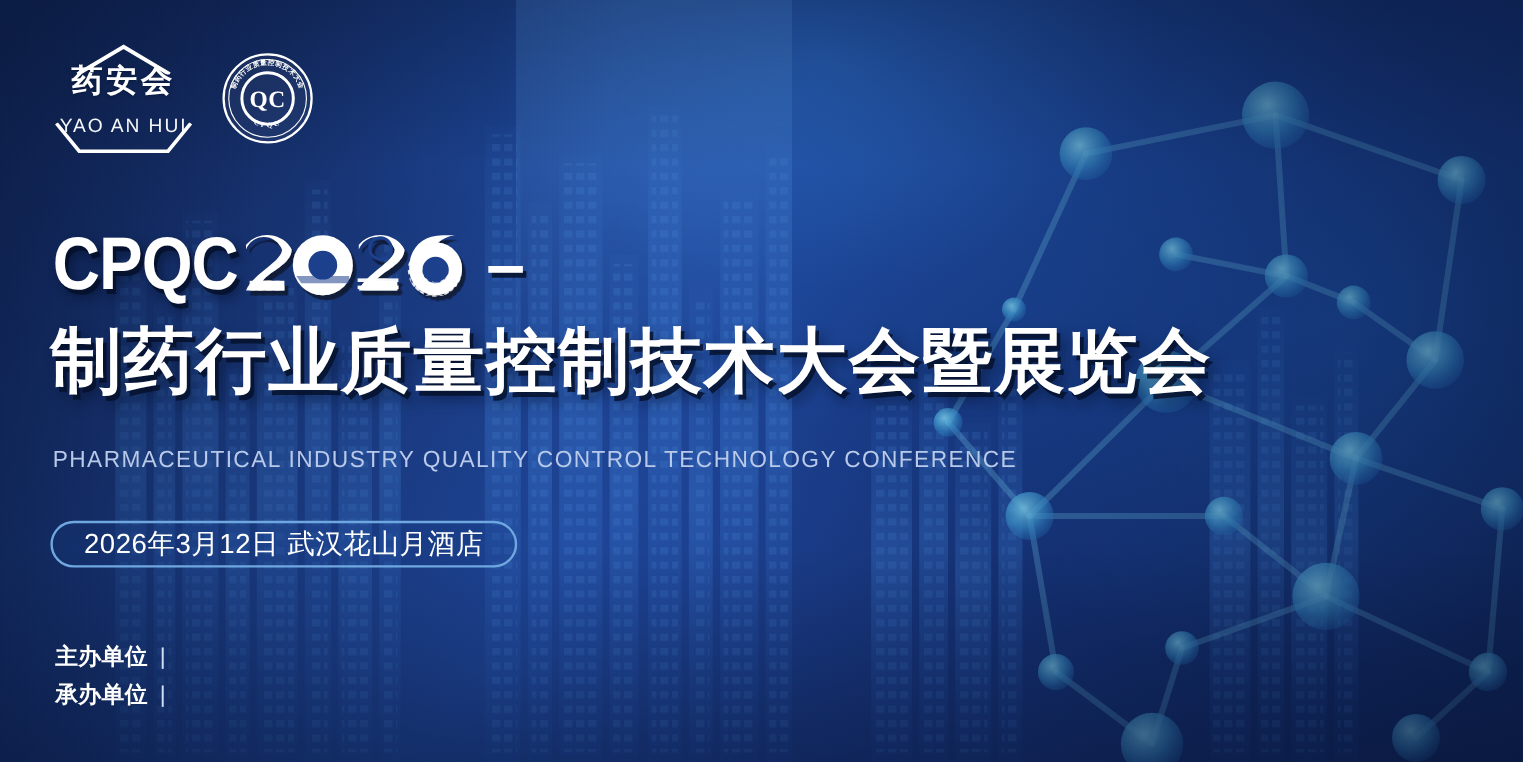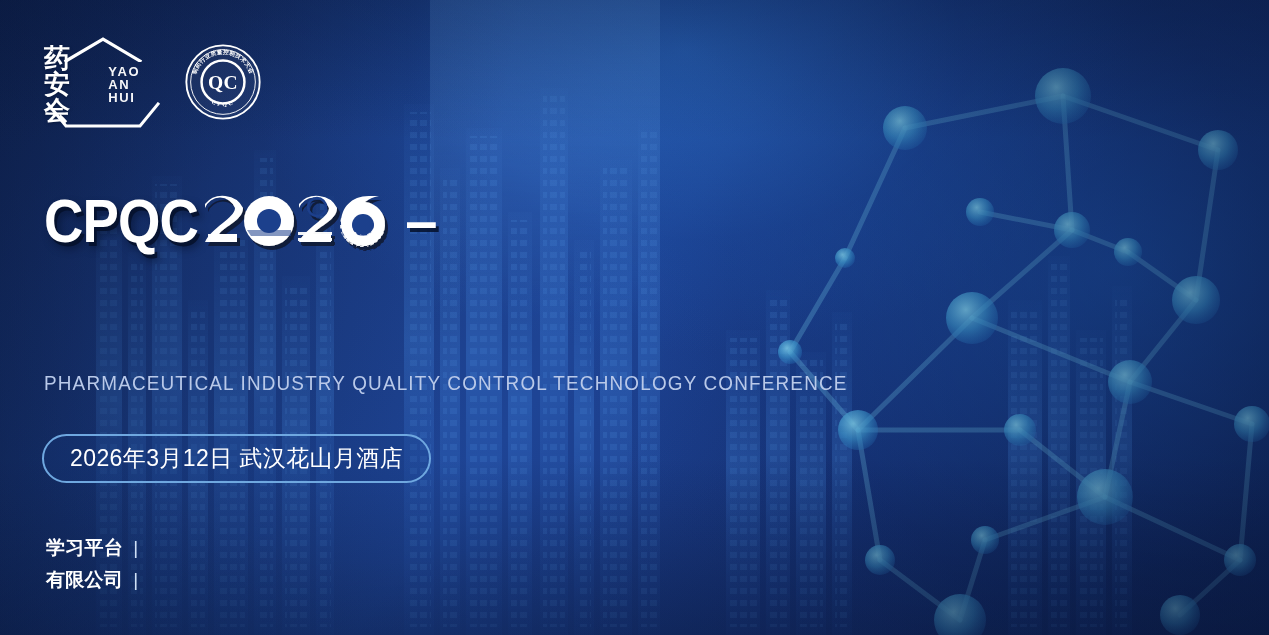--- a/index.html
+++ b/index.html
@@ -36,36 +36,36 @@
   }
 
   
   .logo-row {
     position:absolute; left:44px; top:36px;
     display:flex; align-items:center; gap:22px;
   }
   .yah-logo {
     position:relative;
     width:118px; height:92px;
-    display:flex; flex-direction:row;
+    display:flex; flex-direction:column;
     align-items:center; justify-content:center;gap:13px;
   }
   .yah-chev-top, .yah-chev-bot {
     position:absolute; left:0; width:118px; height:26px;
   }
   .yah-chev-top { top:0; }
   .yah-chev-bot { bottom:0; }
   .yah-cn {
     color:#ffffff; font-size:26px; font-weight:700;
     letter-spacing:3px; line-height:1;
     margin-top:4px;
     text-shadow:0 1px 3px rgba(4,16,44,.6);
   }
   .yah-en {
-    color:#ffffff; font-size:13px; font-weight:700;
+    color:#ffffff; font-size:16px; font-weight:400;
     letter-spacing:1.6px; line-height:1;
     margin-top:5px;
     opacity:.96;
   }
   .qc-seal { width:78px; height:78px; }
 
   
   .title-main {
     position:absolute; left:44px; top:186px;
     display:flex; align-items:center; gap:0px;
@@ -107,21 +107,21 @@
     color:#b9c9e9;
     letter-spacing:1.2px; line-height:22px;
     white-space:nowrap;
     transform:scaleX(0.97);
     transform-origin:left center;
   }
 
   
   .date-pill {
     position:absolute; left:42px; top:434px;
-    height:49px;
+    height:39px;
     display:inline-flex; align-items:center;
     padding:0 26px;
     border:2px solid #6fa8e0;
     border-radius:26px;
     background:rgba(22,58,132,0.22);
   }
   .date-pill-text {
     color:#ffffff; font-size:23px; font-weight:400;
     letter-spacing:.4px; line-height:1; white-space:nowrap;
   }
@@ -351,34 +351,35 @@
           <path d="M30 6 C12 6 2 18 2 33 A22 22 0 1 0 26 12 C30 9 34 7 40 6 Z" fill="#ffffff"></path>
           <circle cx="24" cy="35" r="11" fill="#1d3f8c"></circle>
           <path d="M2 28 A22 22 0 0 0 24 57 A22 22 0 0 0 46 35 L35 35 A11 11 0 1 1 13 33 Z" fill="url(#checks)" opacity="0.85"></path>
         </g>
       </g>
     </svg>
 
     <span class="t-dash">–</span>
   </div>
 
+  <div class="title-sub">制药行业质量控制技术大会暨展览会</div>
 
   <div class="title-en">PHARMACEUTICAL INDUSTRY QUALITY CONTROL TECHNOLOGY CONFERENCE</div>
 
   <div class="date-pill">
     <span class="date-pill-text">2026年3月12日 武汉花山月酒店</span>
   </div>
 
   <div class="org-block">
 
     <div class="org-line">
-      <span class="org-label">学习平台</span>
+      <span class="org-label">主办单位</span>
       <span class="org-sep">|</span>
     </div>
 
     <div class="org-line">
-      <span class="org-label">有限公司</span>
+      <span class="org-label">承办单位</span>
       <span class="org-sep">|</span>
     </div>
 
   </div>
 
 </div>
 
 </body></html>

